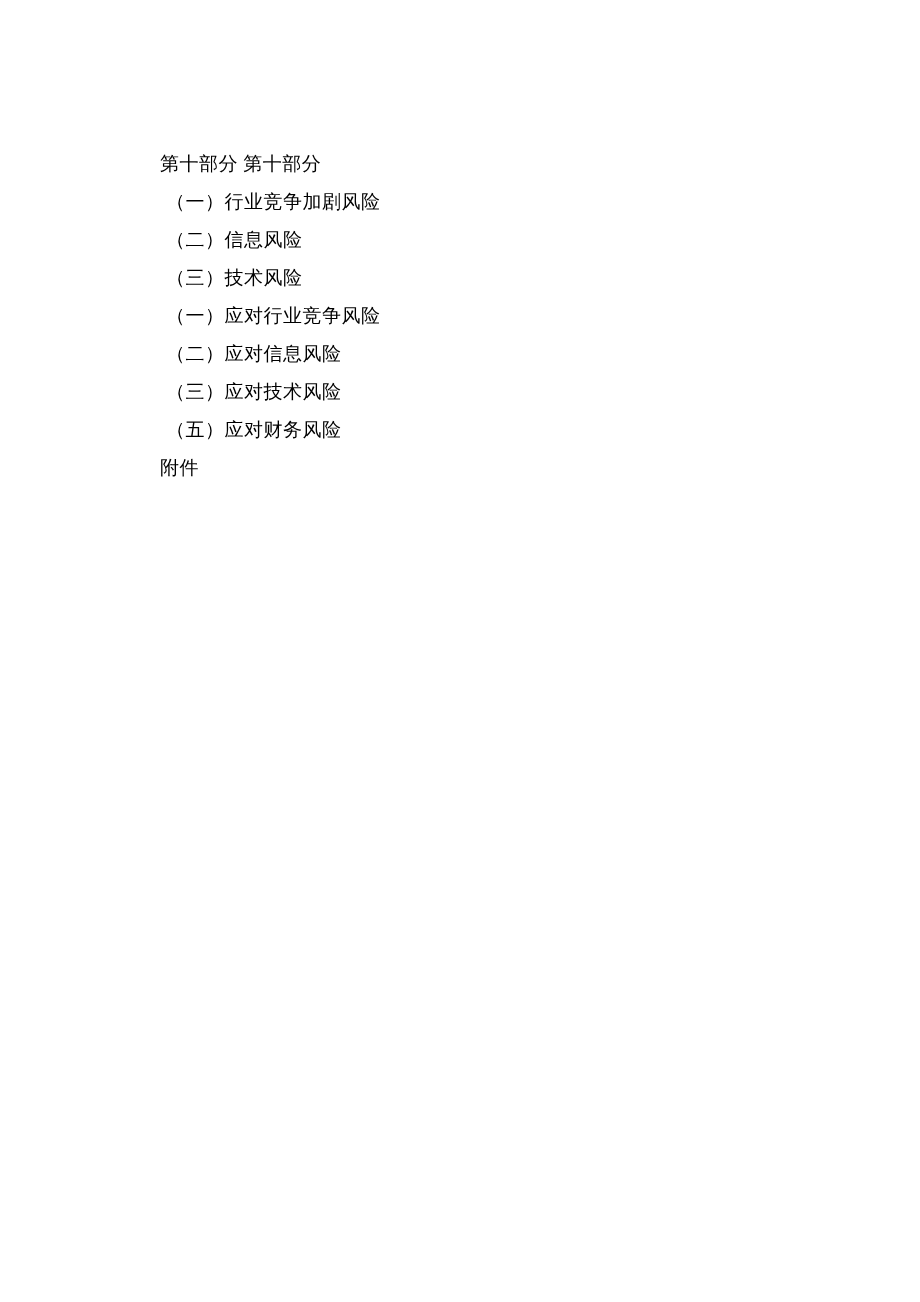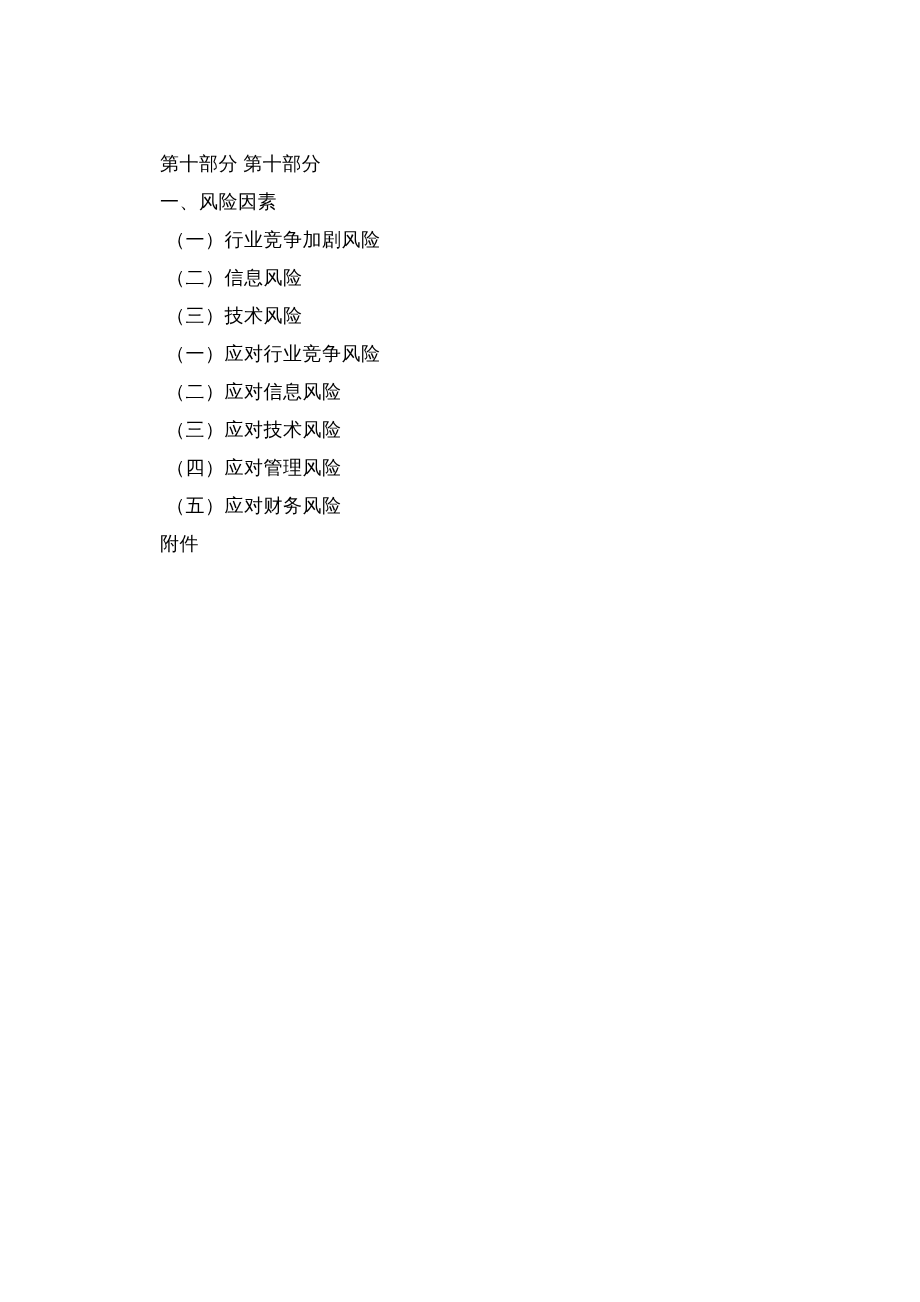--- a/index.html
+++ b/index.html
@@ -26,25 +26,23 @@
     }
     .section-gap {
     }
   </style>
 </head>
 <body>
 
 <div>
   <div class="doc-line">第十部分 第十部分</div>
 
-  <div class="doc-line">一、风险因素</div>
   <div class="doc-line indent">（一）行业竞争加剧风险</div>
   <div class="doc-line indent">（二）信息风险</div>
   <div class="doc-line indent">（三）技术风险</div>
 
   <div class="doc-line indent">（一）应对行业竞争风险</div>
   <div class="doc-line indent">（二）应对信息风险</div>
   <div class="doc-line indent">（三）应对技术风险</div>
-  <div class="doc-line indent">（四）应对管理风险</div>
   <div class="doc-line indent">（五）应对财务风险</div>
 
   <div class="doc-line section-gap">附件</div>
 </div>
 
 </body></html>

